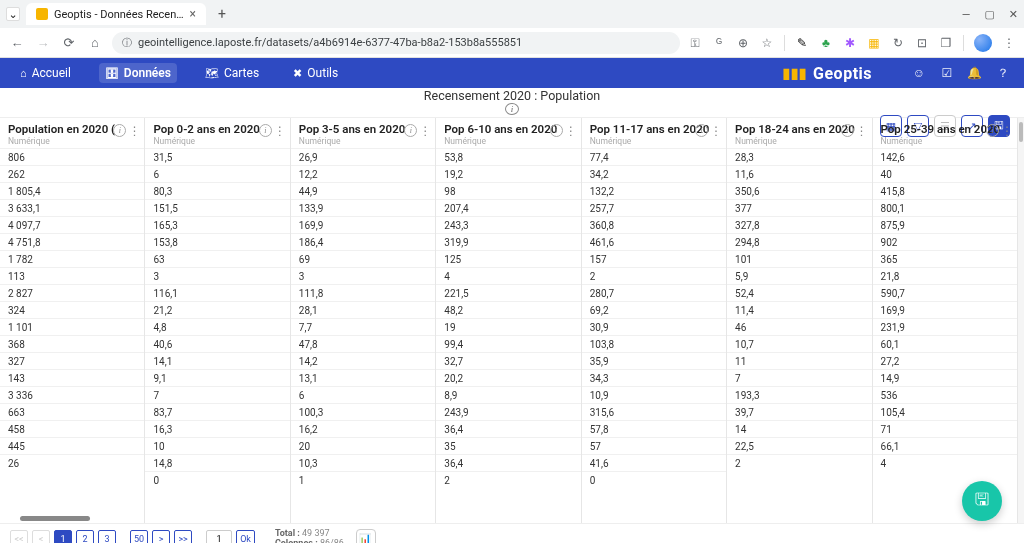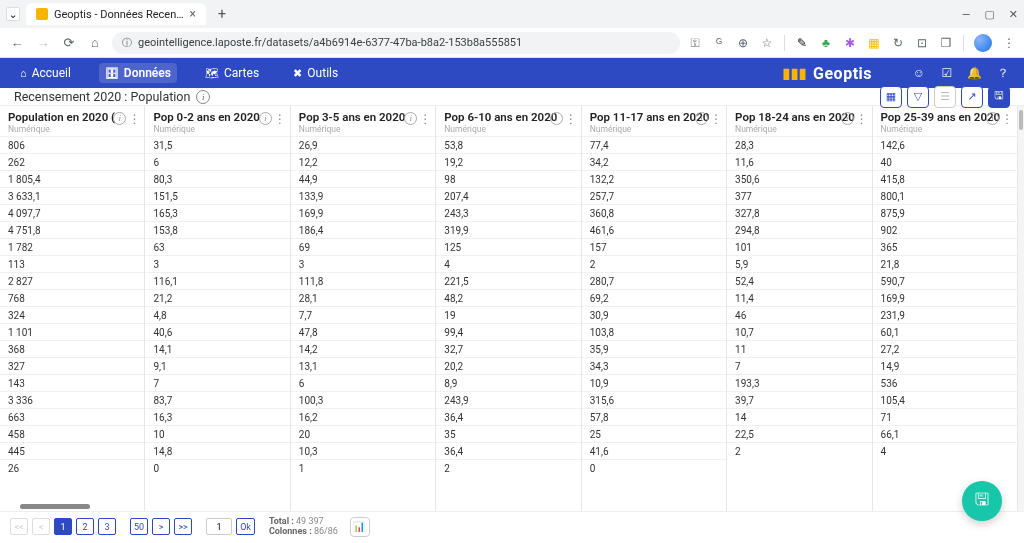--- a/index.html
+++ b/index.html
@@ -27,21 +27,21 @@
   .app-nav { height: 30px; background:#2e4ac2; display:flex; align-items:center; padding:0 14px; gap:22px; color:#fff; font-size:12px; }
   .nav-item { display:flex; align-items:center; gap:5px; cursor:pointer; padding:3px 6px; border-radius:4px; }
   .nav-item.active { background:rgba(255,255,255,.15); font-weight:600; }
   .nav-icon { font-size:11px; }
   .brand { margin-left:auto; display:flex; align-items:center; gap:6px; font-weight:700; font-size:16px; letter-spacing:.5px; }
   .brand-logo { color:#f7b500; font-size:14px; }
   .nav-right { display:flex; gap:14px; margin-left:18px; }
   .nav-right .ext-icon { color:#fff; opacity:.9; }
 
   
-  .sub-head { height: 18px; display:flex; align-items:center; padding:0 14px; gap:6px; border-bottom:1px solid #eee; }
+  .sub-head { height: 30px; display:flex; align-items:center; padding:0 14px; gap:0; border-bottom:1px solid #eee;flex-direction:column; }
   .sub-title { font-size:12.5px; color:#333; }
   .info-i { width:14px; height:14px; border:1px solid #888; border-radius:50%; display:flex; align-items:center; justify-content:center; font-size:9px; color:#666; font-style:italic; font-family:serif; }
   .sub-actions { margin-left:auto; display:flex; gap:5px; }
   .sub-btn { width:22px; height:22px; border:1px solid #2e4ac2; border-radius:4px; display:flex; align-items:center; justify-content:center; color:#2e4ac2; font-size:11px; background:#fff; }
   .sub-btn.active { background:#2e4ac2; color:#fff; }
   .sub-btn.muted { border-color:#ccc; color:#bbb; }
 
   
   .table-wrap { height: 405px; overflow:hidden; position:relative; }
   .grid { display:flex; width:100%; height:100%; }
@@ -60,21 +60,21 @@
   .hscroll { position:absolute; bottom:0; left:0; right:0; height:8px; }
   .hscroll-thumb { position:absolute; left:20px; width:70px; height:5px; background:#888; border-radius:3px; top:1px; }
 
   
   .foot { height:30px; border-top:1px solid #eee; display:flex; align-items:center; padding:0 10px; gap:4px; font-size:10px; }
   .pg-btn { min-width:18px; height:17px; border:1px solid #2e4ac2; border-radius:2px; background:#fff; color:#2e4ac2; font-size:9px; display:flex; align-items:center; justify-content:center; padding:0 3px; }
   .pg-btn.disabled { border-color:#ddd; color:#ccc; }
   .pg-btn.active { background:#2e4ac2; color:#fff; }
   .pg-input { width:26px; height:17px; border:1px solid #ccc; border-radius:2px; text-align:center; font-size:9px; }
   .meta { margin-left:10px; color:#888; font-size:9px; line-height:1.1; }
-  .meta b { color:#666; }
+  .meta b { color:#666;margin-left:6px; }
   .stats-btn { margin-left:8px; width:20px; height:20px; border:1px solid #ccc; border-radius:4px; display:flex; align-items:center; justify-content:center; color:#888; font-size:10px; }
 
   
   .fab { position:absolute; right:22px; bottom:22px; width:40px; height:40px; border-radius:50%; background:#18c6a9; display:flex; align-items:center; justify-content:center; color:#fff; font-size:17px; box-shadow:0 3px 8px rgba(0,0,0,.2); }
 </style>
 </head>
 <body>
 
 <div class="tab-bar">
   <div class="tab-home">
@@ -176,21 +176,20 @@
         <div class="cells">
           <div class="cell">806</div>
           <div class="cell">262</div>
           <div class="cell">1 805,4</div>
           <div class="cell">3 633,1</div>
           <div class="cell">4 097,7</div>
           <div class="cell">4 751,8</div>
           <div class="cell">1 782</div>
           <div class="cell">113</div>
           <div class="cell">2 827</div>
-          <div class="cell">768</div>
           <div class="cell">324</div>
           <div class="cell">1 101</div>
           <div class="cell">368</div>
           <div class="cell">327</div>
           <div class="cell">143</div>
           <div class="cell">3 336</div>
           <div class="cell">663</div>
           <div class="cell">458</div>
           <div class="cell">445</div>
           <div class="cell">26</div>
@@ -312,21 +311,21 @@
           <div class="cell">2</div>
           <div class="cell">280,7</div>
           <div class="cell">69,2</div>
           <div class="cell">30,9</div>
           <div class="cell">103,8</div>
           <div class="cell">35,9</div>
           <div class="cell">34,3</div>
           <div class="cell">10,9</div>
           <div class="cell">315,6</div>
           <div class="cell">57,8</div>
-          <div class="cell">25</div>
+          <div class="cell">57</div>
           <div class="cell">41,6</div>
           <div class="cell">0</div>
         </div>
       </div>
       <div class="col">
         <div class="col-head">
           <div class="col-title">Pop 18-24 ans en 2020</div>
           <div class="col-type">Numérique</div>
           <div class="col-icons">
             <span class="col-info">i</span>

